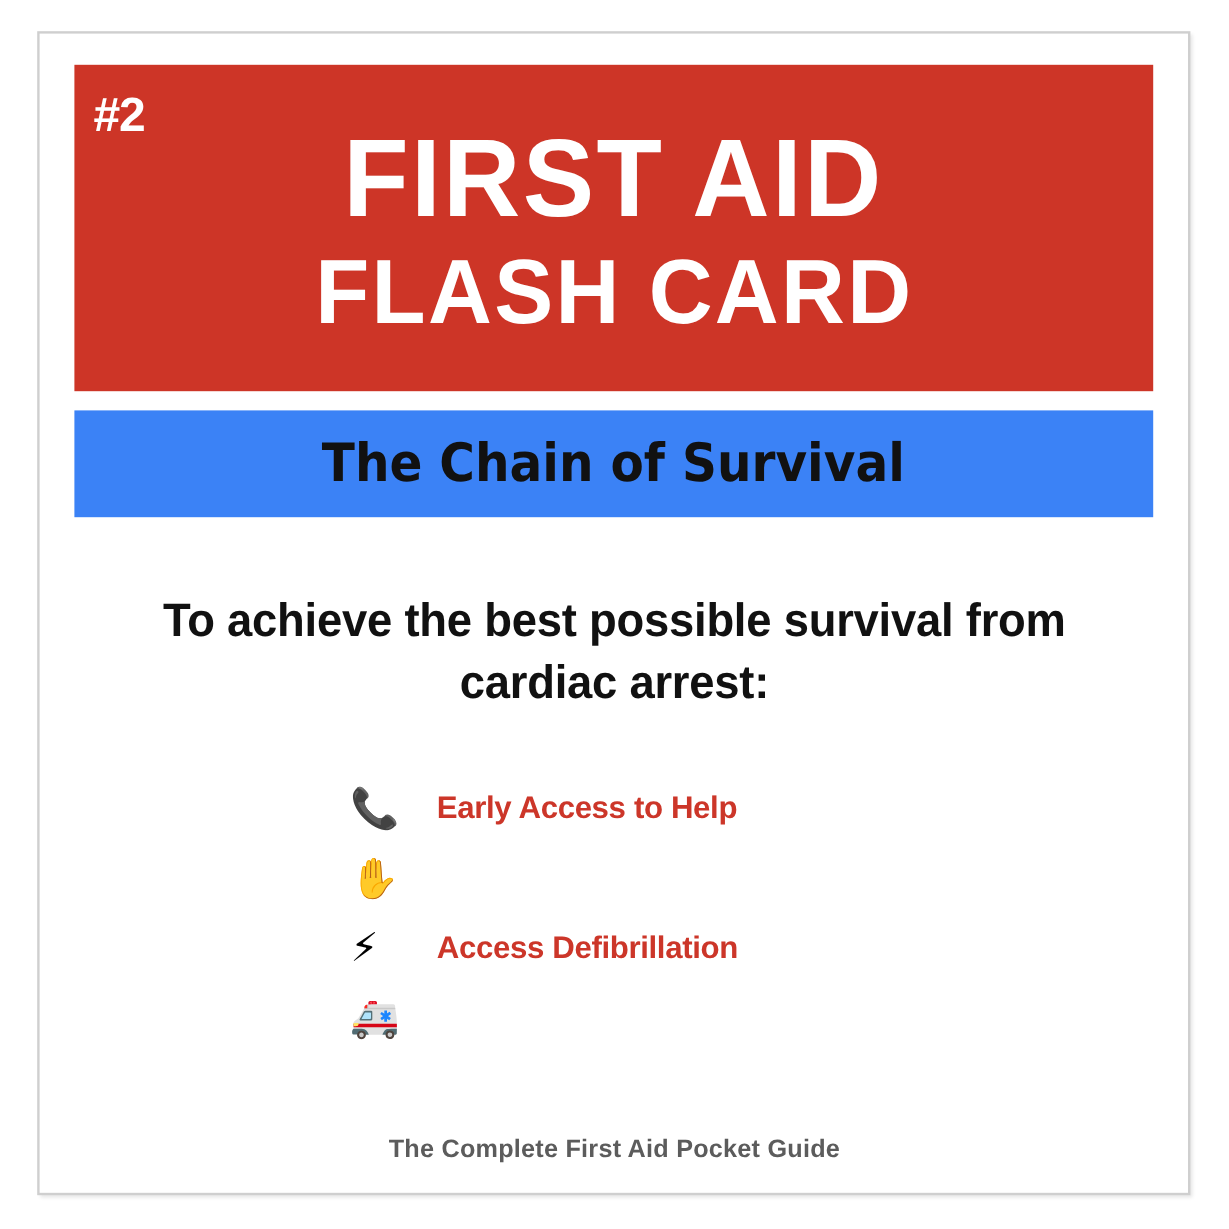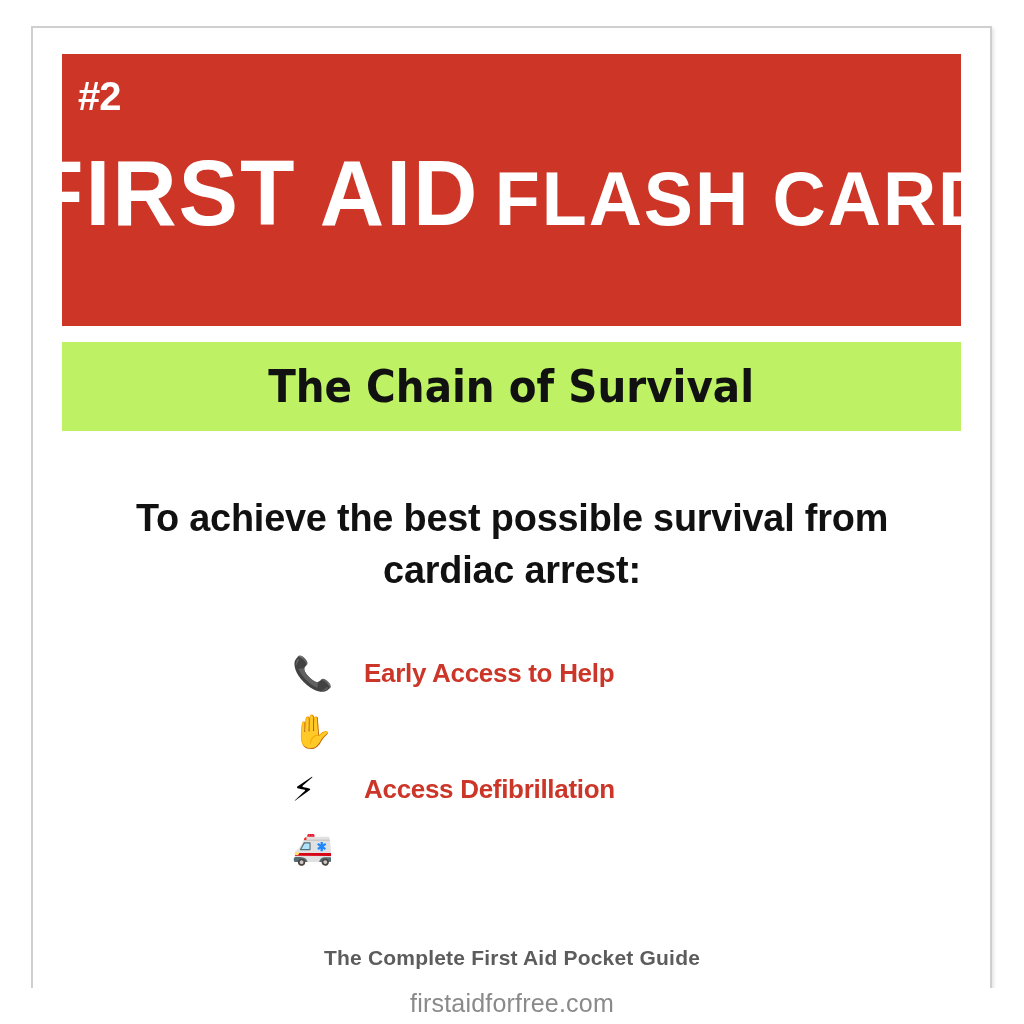--- a/index.html
+++ b/index.html
@@ -59,21 +59,21 @@
     letter-spacing: -1px;
   }
 
   .header-titles {
     position: absolute;
     left: 0;
     top: 0;
     width: 100%;
     height: 100%;
     display: flex;
-    flex-direction: row;
+    flex-direction: column;
     align-items: center;
     justify-content: center;
     padding-top: 6px;
     box-sizing: border-box;
   }
 
   .title-main {
     color: #ffffff;
     font-family: "Liberation Sans Narrow", "Liberation Sans", sans-serif;
     font-weight: bold;
@@ -96,21 +96,21 @@
     white-space: nowrap;
   }
 
   
   .subtitle-bar {
     position: absolute;
     left: 62px;
     top: 342px;
     width: 899px;
     height: 89px;
-    background: #bef264;
+    background: #3b82f6;
     display: flex;
     align-items: center;
     justify-content: center;
     box-sizing: border-box;
   }
 
   .subtitle-text {
     color: #111111;
     font-family: "DejaVu Sans", sans-serif;
     font-weight: bold;
@@ -240,15 +240,14 @@
       <span class="chain-icon">⚡</span>
       <span class="chain-label">Access Defibrillation</span>
     </li>
     <li class="chain-item">
       <span class="chain-icon">🚑</span>
     </li>
   </ul>
 
   <div class="footer-guide">The Complete First Aid Pocket Guide</div>
 
-  <div class="footer-url">firstaidforfree.com</div>
 
 </div>
 
 </body></html>

